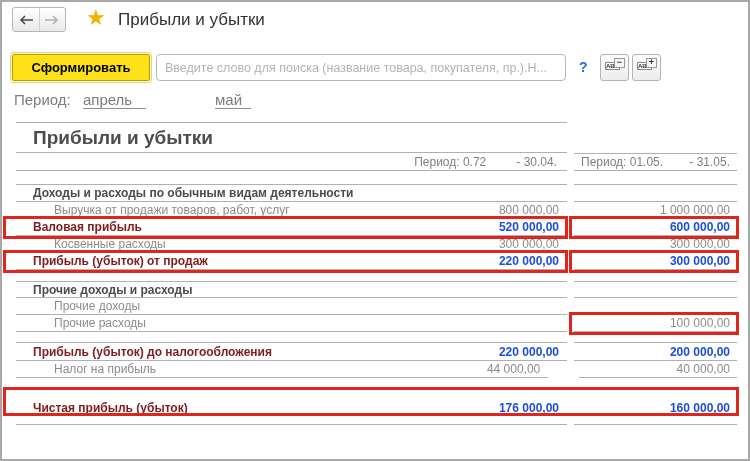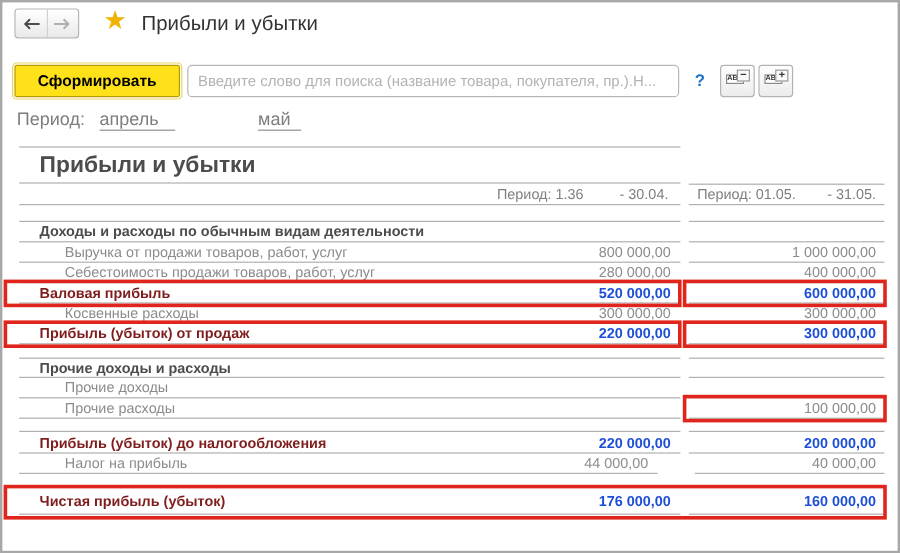--- a/index.html
+++ b/index.html
@@ -103,21 +103,21 @@
 
   <div class="rpt">
     <div class="rrow row-title">
       <div class="lcell">
         <span class="rpt-title">Прибыли и убытки</span>
       </div>
       <div class="rcell"></div>
     </div>
     <div class="rrow row-period">
       <div class="lcell">
-        <span>Период: 1.36</span>
+        <span>Период: 0.72</span>
         <span>- 30.04.</span>
       </div>
       <div class="rcell">
         <span>Период: 01.05.</span>
         <span>- 31.05.</span>
       </div>
     </div>
 
   <div class="rrow blank" style="height: 14px;">
         <div class="lcell"></div>
@@ -134,29 +134,20 @@
       </div>
       <div class="rrow item" style="height: 17px;">
         <div class="lcell">
           <span class="lbl">Выручка от продажи товаров, работ, услуг</span>
           <span class="val">800 000,00</span>
         </div>
         <div class="rcell">
           <span>1 000 000,00</span>
         </div>
       </div>
-      <div class="rrow item" style="height: 17px;">
-        <div class="lcell">
-          <span class="lbl">Себестоимость продажи товаров, работ, услуг</span>
-          <span class="val">280 000,00</span>
-        </div>
-        <div class="rcell">
-          <span>400 000,00</span>
-        </div>
-      </div>
       <div class="rrow total" style="height: 17px;">
         <div class="lcell">
           <span class="lbl">Валовая прибыль</span>
           <span class="val">520 000,00</span>
         </div>
         <div class="rcell">
           <span>600 000,00</span>
         </div>
         <div class="hl" style="left: -13px; width: 565px; top: -3px; height: 23px; border-color: rgb(224, 38, 28);"></div>
         <div class="hl" style="left: 553px; width: 170px; top: -3px; height: 23px; border-color: rgb(224, 38, 28);"></div>
@@ -232,21 +223,21 @@
           <span class="val">44 000,00</span>
         </div>
         <div class="rcell">
           <span>40 000,00</span>
         </div>
       </div>
       <div class="rrow blank" style="height: 13px;">
         <div class="lcell nb"></div>
         <div class="rcell nb"></div>
       </div>
-      <div class="rrow total" style="height: 21px;">
+      <div class="rrow total" style="height: 34px;">
         <div class="lcell">
           <span class="lbl">Чистая прибыль (убыток)</span>
           <span class="val">176 000,00</span>
         </div>
         <div class="rcell">
           <span>160 000,00</span>
         </div>
         <div class="hl" style="left: -13px; width: 736px; top: -4px; height: 29px; border-color: rgb(224, 38, 28);"></div>
       </div>
     </div>

